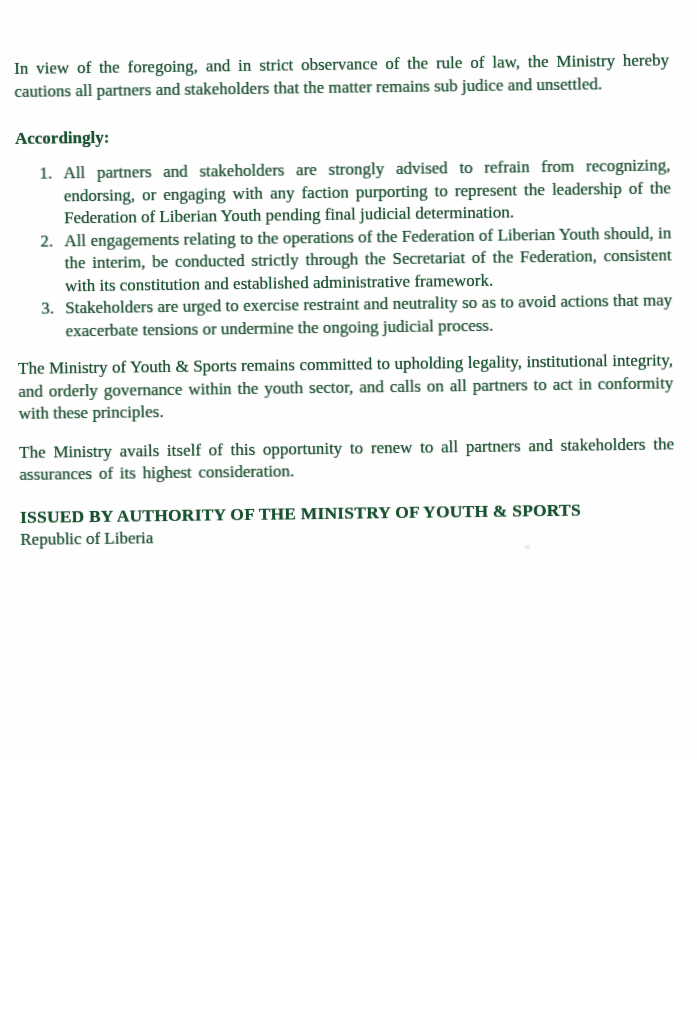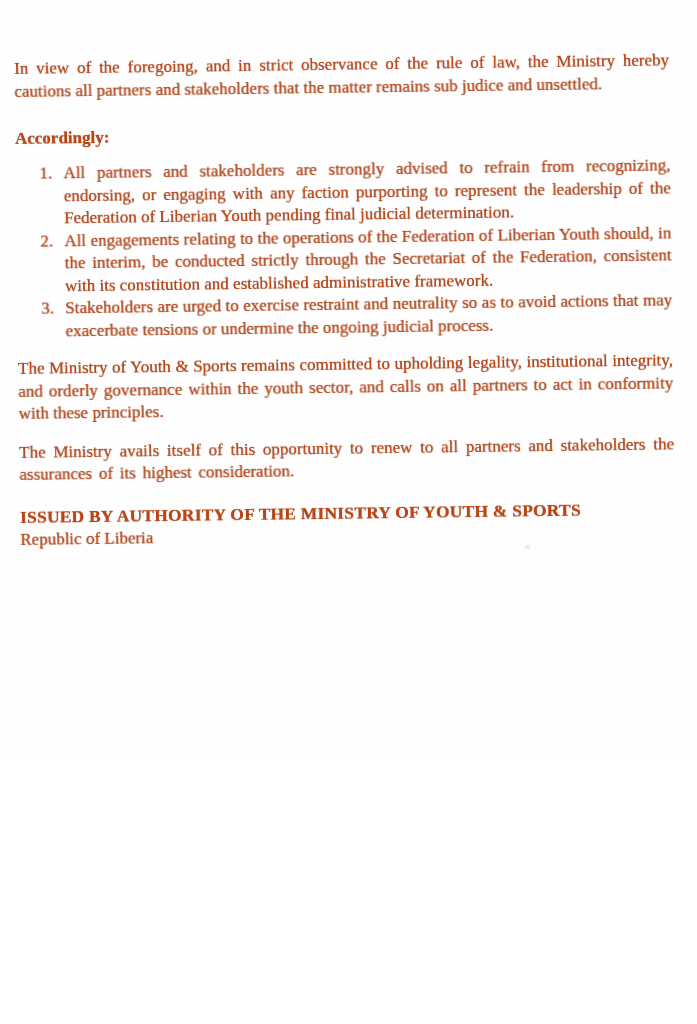--- a/index.html
+++ b/index.html
@@ -7,21 +7,21 @@
     padding: 0;
     background: #ffffff;
   }
   .page {
     position: relative;
     width: 697px;
     height: 756px;
     background: #fefefe;
     overflow: hidden;
     font-family: "Liberation Serif", "DejaVu Serif", serif;
-    color: #c2410c;
+    color: #14532d;
   }
   .scan-content {
     position: absolute;
     top: 58px;
     left: 14px;
     width: 655px;
     transform: rotate(-0.75deg);
     transform-origin: left top;
     filter: blur(0.3px);
     text-shadow: 0 0 0.7px rgba(25,25,25,0.65);

